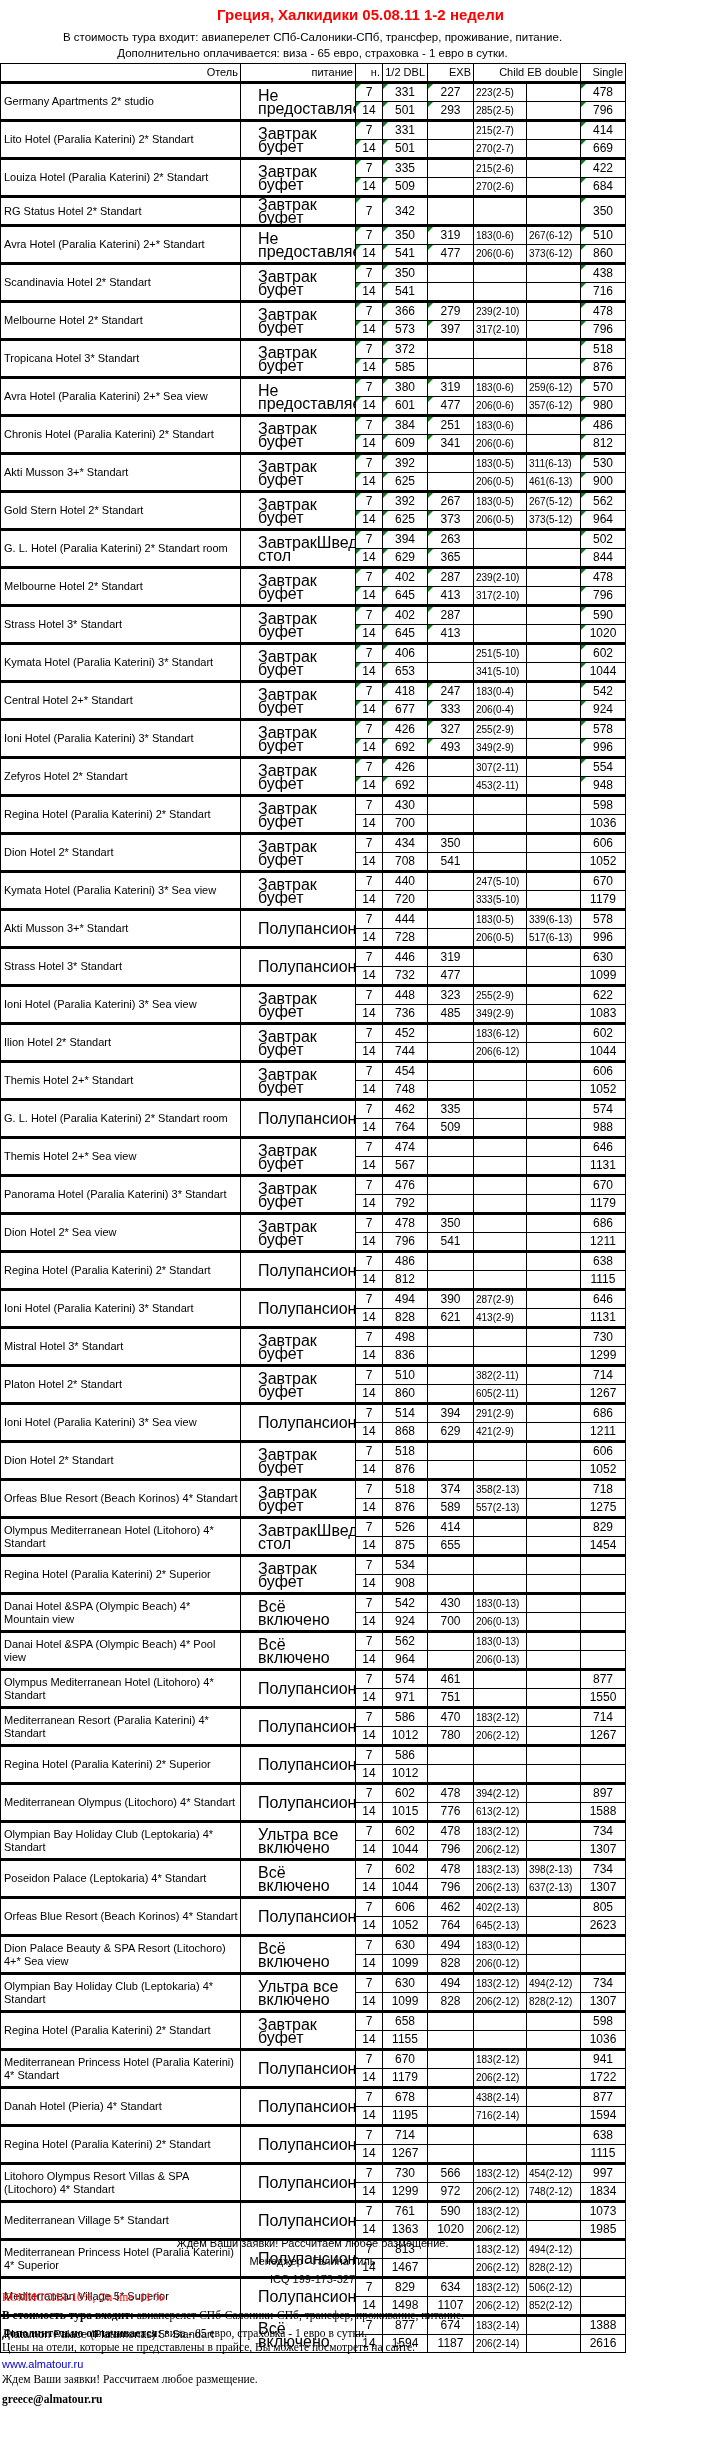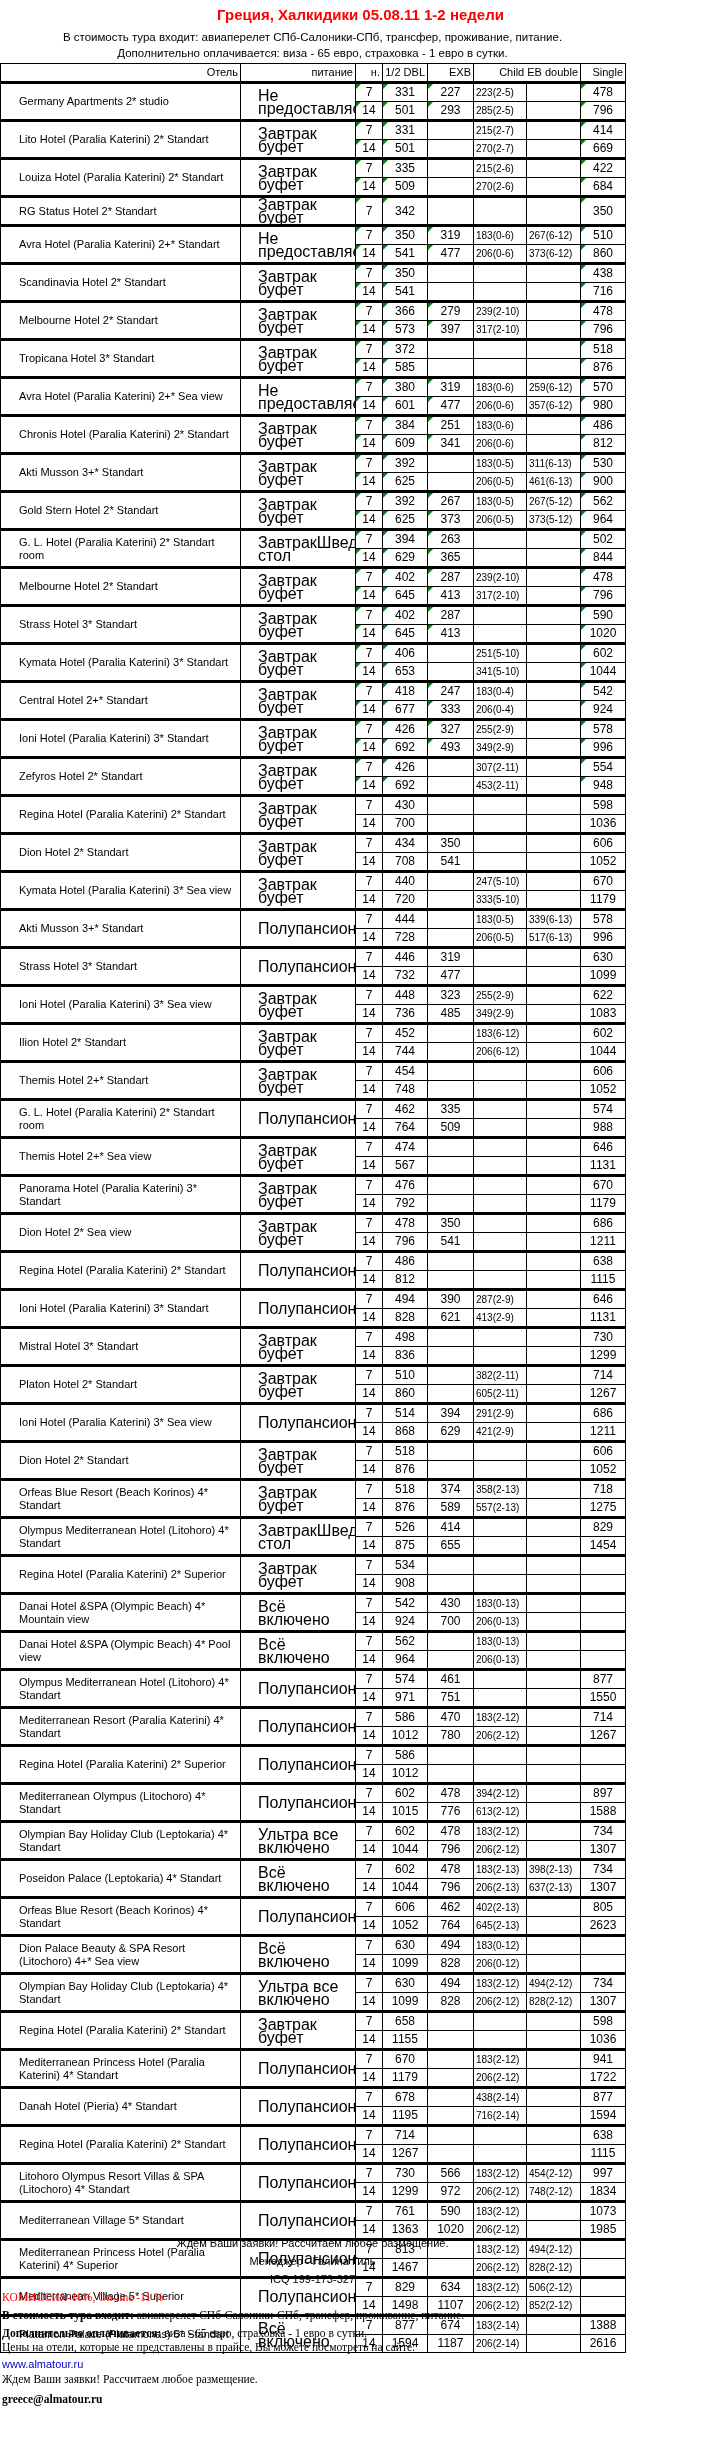--- a/index.html
+++ b/index.html
@@ -4,21 +4,21 @@
 <style>
   html, body { margin: 0; padding: 0; background: #ffffff; }
   body { width: 707px; height: 2438px; position: relative; font-family: "Liberation Sans", sans-serif; color: #000; }
   .title { position: absolute; top: 6px; left: 0; width: 625px; text-align: center; color: #ff0000; font-weight: bold; font-size: 15px; padding-left: 48px; }
   .sub { position: absolute; left: 0; width: 625px; text-align: center; font-size: 11.5px; }
   .sub1 { top: 31px; }
   .sub2 { top: 47px; }
   table.price { position: absolute; top: 63px; left: 0; border-collapse: collapse; width: 625px; table-layout: fixed; font-size: 11px; }
   table.price td, table.price th { border: 1px solid #000; padding: 0 2px; height: 17px; line-height: 15px; position: relative; overflow: hidden; white-space: nowrap; }
   table.price th { font-weight: normal; text-align: right; font-size: 11px; }
-  table.price td.hotel { font-size: 11px; white-space: normal; line-height: 13px; padding-left: 18px; }
+  table.price td.hotel { font-size: 11px; white-space: normal; line-height: 13px; padding-left: 3px; }
   table.price td.food { font-size: 16px; white-space: normal; line-height: 13px; padding-left: 17px; }
   td.n, td.num { text-align: center; font-size: 12px; }
   td.child { font-size: 10px; padding-left: 2px; }
   tr.grp-start td { border-top: 3px solid #000; }
   tr.hdr th { border-bottom: 3px solid #000; }
   td.tri::before { content: ""; position: absolute; left: 0; top: 0; width: 0; height: 0; border-top: 5px solid #0a7d1a; border-right: 5px solid transparent; }
   .footer-c { position: absolute; left: 0; width: 625px; text-align: center; font-size: 11px; }
   .f1 { top: 2237px; } .f2 { top: 2255px; } .f3 { top: 2273px; }
   .foot { position: absolute; left: 2px; font-family: "Liberation Serif", serif; font-size: 11.5px; white-space: nowrap; }
   .k1 { top: 2291px; color: #ff0000; font-weight: normal; text-align: center; }

